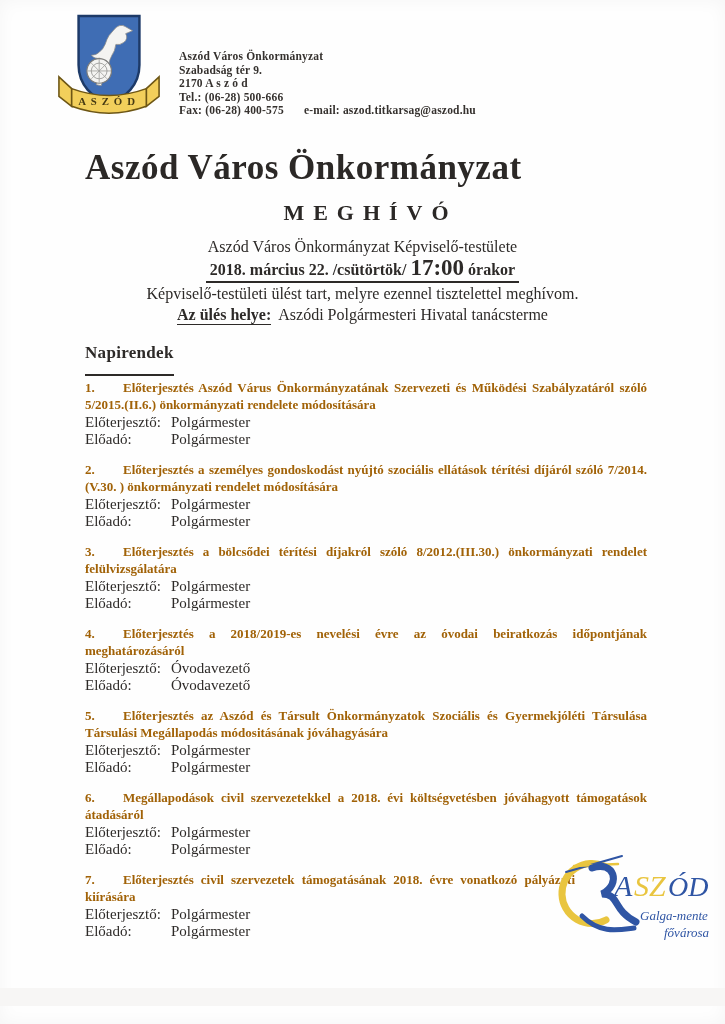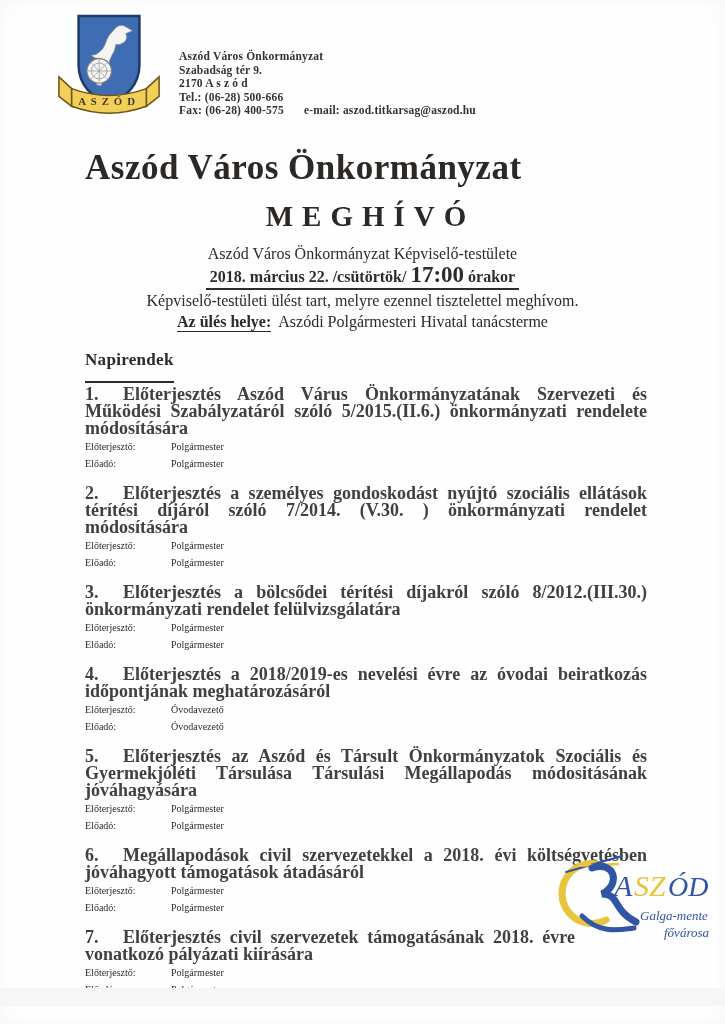--- a/index.html
+++ b/index.html
@@ -15,38 +15,38 @@
   }
   .scan-band{position:absolute;left:0;right:0;top:988px;height:18px;background:#f7f6f5;}
   
   .letterhead{display:flex;padding:12px 0 0 55px;}
   .crest{flex:0 0 auto;}
   .lh-text{margin-left:16px;margin-top:38px;font-size:11.5px;font-weight:bold;line-height:13.5px;letter-spacing:0.2px;color:#35312e;}
   .lh-text .fax-row span{display:inline-block;}
   .lh-text .email{margin-left:20px;}
   
   .doc-title{margin:24px 0 0 85px;font-size:35px;font-weight:bold;letter-spacing:0.5px;color:#2b2826;}
-  .doc-subtitle{margin-top:12px;text-align:center;padding-left:16px;font-size:29px;font-weight:bold;letter-spacing:9px;color:#2b2826;}
+  .doc-subtitle{margin-top:12px;text-align:center;padding-left:16px;font-size:22px;font-weight:bold;letter-spacing:9px;color:#2b2826;}
   
   .intro{text-align:center;margin-top:10px;font-size:16px;line-height:21px;}
   .intro .row{margin:0;}
   .dateline{display:inline-block;border-bottom:2px solid #2d2a28;padding:0 4px 1px 4px;font-weight:bold;}
   .dateline .t{font-size:23px;}
   .loc-label{font-weight:bold;border-bottom:1.5px solid #2d2a28;padding-bottom:1px;margin-top:10px;}
   .loc-value{margin-left:7px;}
   
   .agenda-heading{margin:18px 0 0 85px;}
   .agenda-heading span{font-size:17px;font-weight:bold;border-bottom:2px solid #2d2a28;padding-bottom:12px;letter-spacing:0.3px;}
   .agenda{margin:16px 0 0 85px;width:562px;}
   .item{margin-bottom:13px;}
-  .item-title{font-weight:bold;font-size:18px;line-height:17px;text-align:justify;color:#404040;}
+  .item-title{font-weight:bold;font-size:13px;line-height:17px;text-align:justify;color:#a16207;}
   .item-title .num{display:inline-block;width:38px;}
   .item.narrow .item-title{padding-right:72px;}
   .rows{margin-top:1px;}
-  .row2{font-size:10px;line-height:17px;}
+  .row2{font-size:15px;line-height:17px;}
   .lbl{display:inline-block;width:86px;}
   
   .footer-logo{position:absolute;left:548px;top:850px;}
 </style>
 </head>
 <body>
 
 <div class="page">
 
   <div class="letterhead">

